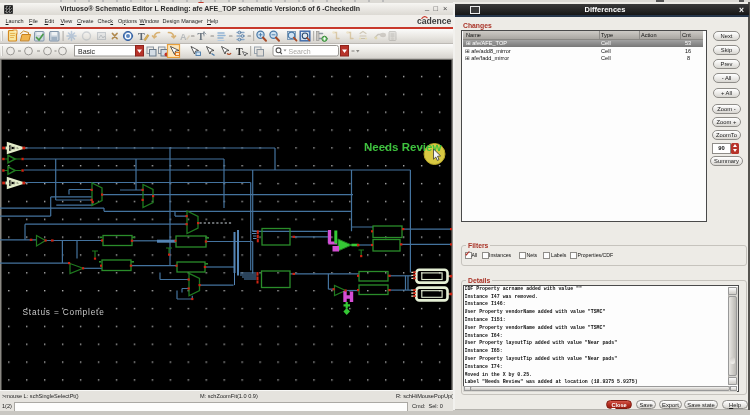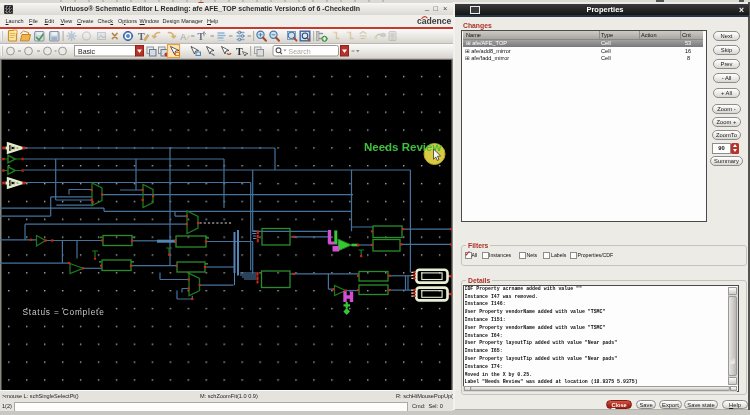--- a/index.html
+++ b/index.html
@@ -462,21 +462,21 @@
   <span style="position:absolute;left:412px;top:2px;">Cmd:&nbsp;&nbsp;Sel: 0</span>
 </div>
 <div class="a" style="left:0;top:411px;width:453px;height:4px;background:#c9c7c2;"></div>
 
 <div class="a" style="left:453px;top:2px;width:297px;height:408px;background:#edebe6;border-left:2px solid #f2f1ee;box-shadow:inset 0 -1px 0 #b5b3ae;"></div>
 <div class="a" style="left:747.5px;top:2px;width:2.5px;height:408px;background:#55534f;"></div>
 
 <div class="a" style="left:455px;top:3.5px;width:293.5px;height:11.5px;background:linear-gradient(#3a3a3a,#161616);"></div>
 <div class="a" style="left:455px;top:15px;width:293.5px;height:1.5px;background:#25354a;"></div>
 <div class="a" style="left:470px;top:6px;width:8px;height:6px;border:1.4px solid #ececec;background:#3a3a3a;"></div>
-<div class="a" style="left:560px;top:4.5px;width:90px;height:10px;color:#fff;font-weight:bold;font-size:7.5px;text-align:center;">Properties</div>
+<div class="a" style="left:560px;top:4.5px;width:90px;height:10px;color:#fff;font-weight:bold;font-size:7.5px;text-align:center;">Differences</div>
 <div class="a" style="left:739px;top:4.5px;width:10px;height:10px;color:#fff;font-size:8.5px;font-weight:bold;">×</div>
 
 <div class="a rlabel" style="left:463px;top:21.5px;">Changes</div>
 
 <div class="a" style="left:461px;top:30px;width:243.5px;height:189.5px;background:#fdfdfd;border:1.5px solid #4a4a4a;"></div>
 <div class="a" style="left:462.5px;top:31px;width:240.5px;height:8px;background:linear-gradient(#cdcac5,#a9a6a1);border-bottom:1px solid #8a8884;"></div>
 <div class="a" style="left:466px;top:31.5px;font-size:5.6px;color:#111;">Name</div>
 <div class="a" style="left:601px;top:31.5px;font-size:5.6px;color:#111;">Type</div>
 <div class="a" style="left:641px;top:31.5px;font-size:5.6px;color:#111;">Action</div>
 <div class="a" style="left:682px;top:31.5px;font-size:5.6px;color:#111;">Cnt</div>

